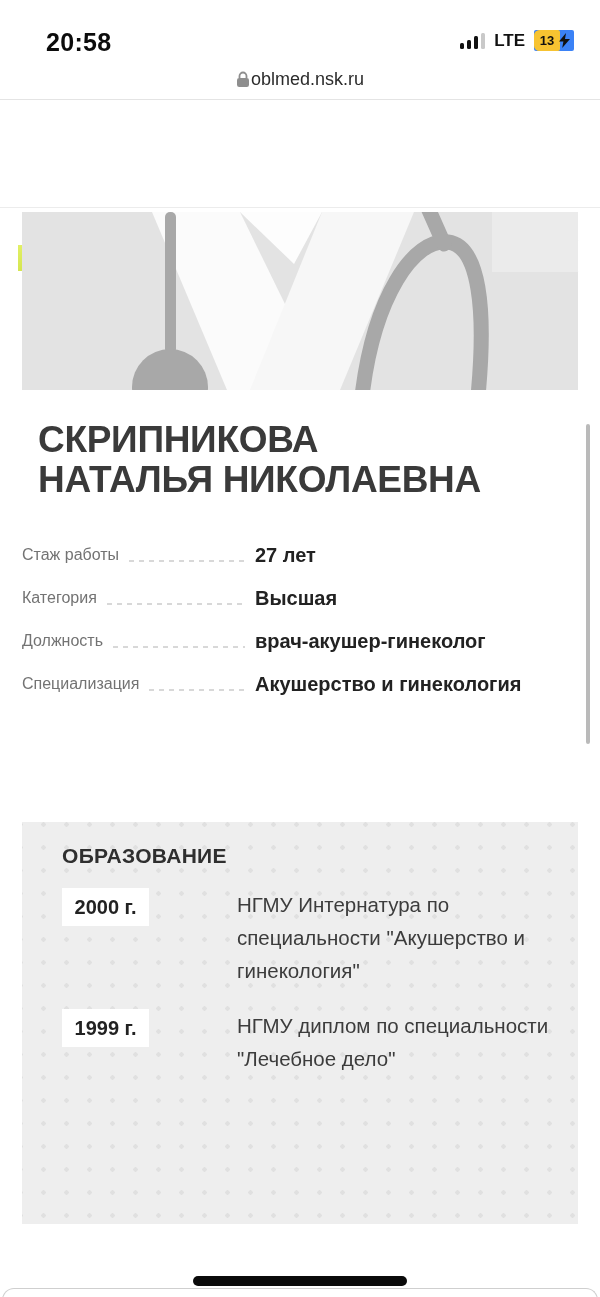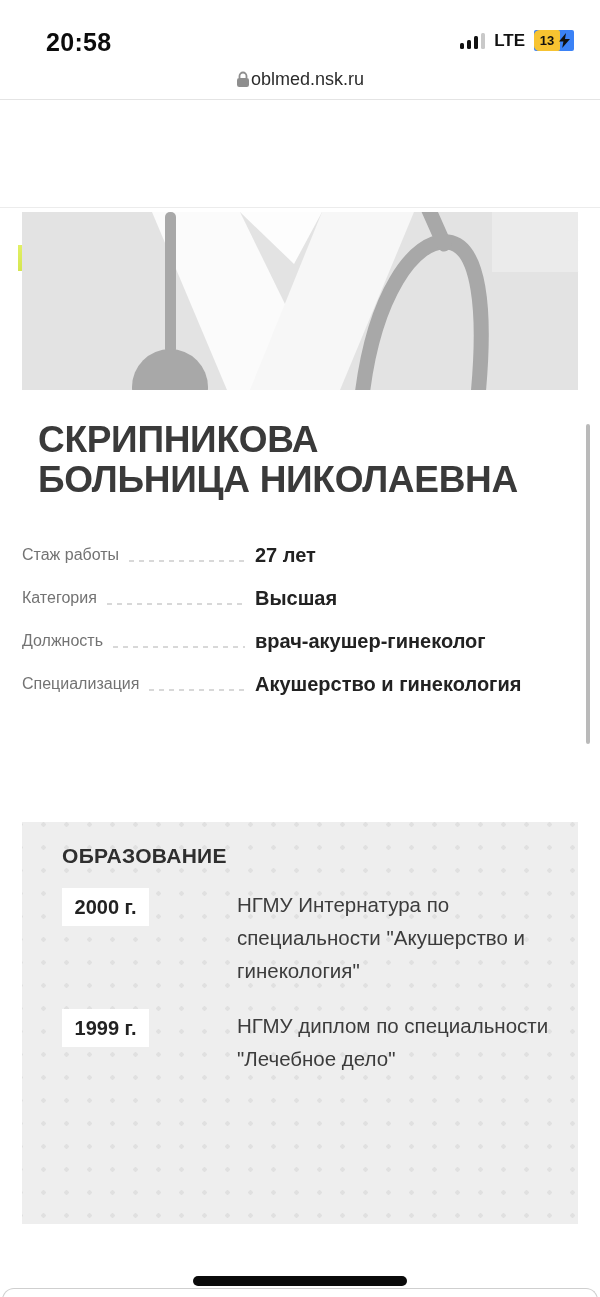--- a/index.html
+++ b/index.html
@@ -154,21 +154,21 @@
       <polygon points="218,0 300,0 272,52" fill="#fdfdfd"></polygon>
       <rect x="143" y="0" width="11" height="142" rx="5" fill="#a8a8a8"></rect>
       <circle cx="148" cy="175" r="38" fill="#a8a8a8"></circle>
       <path d="M340 184 C 352 84 392 26 426 30 C 458 34 464 100 456 184" fill="none" stroke="#a8a8a8" stroke-width="15" stroke-linecap="round"></path>
       <path d="M422 32 L 406 -4" fill="none" stroke="#a8a8a8" stroke-width="15" stroke-linecap="round"></path>
     </svg>
   </div>
 
   <h1 class="doctor-name">
     <span>СКРИПНИКОВА</span>
-    <span>БОЛЬНИЦА НИКОЛАЕВНА</span>
+    <span>НАТАЛЬЯ НИКОЛАЕВНА</span>
   </h1>
 
   <div class="details">
     <div class="drow">
       <div class="dlabel-cell">
           <span class="dlabel">Стаж работы</span>
           <span class="leader"></span>
         </div>
       <div class="dvalue">27 лет</div>
     </div>

